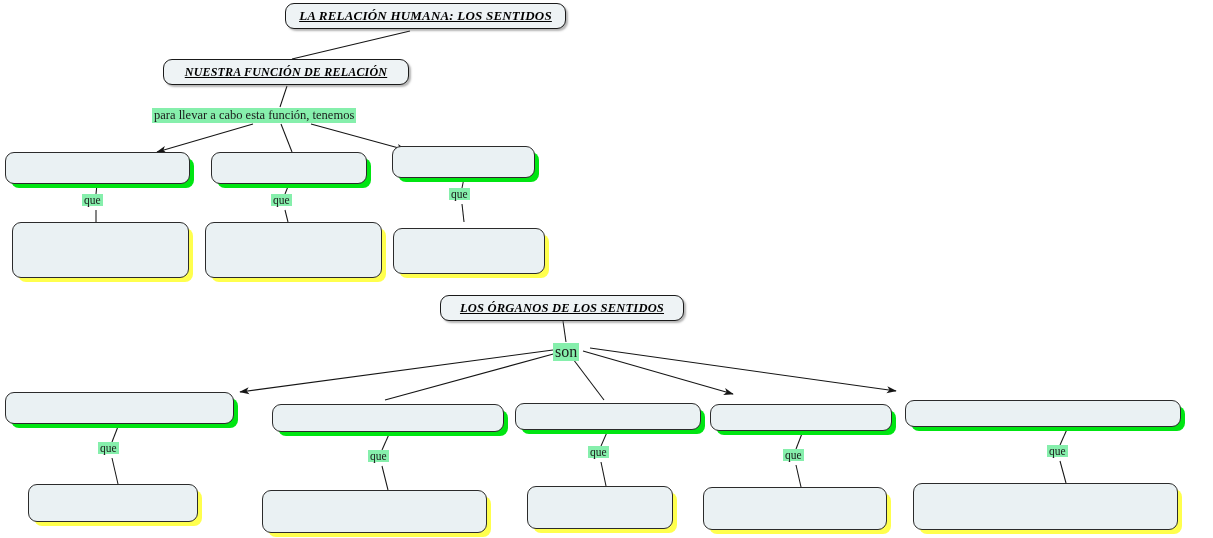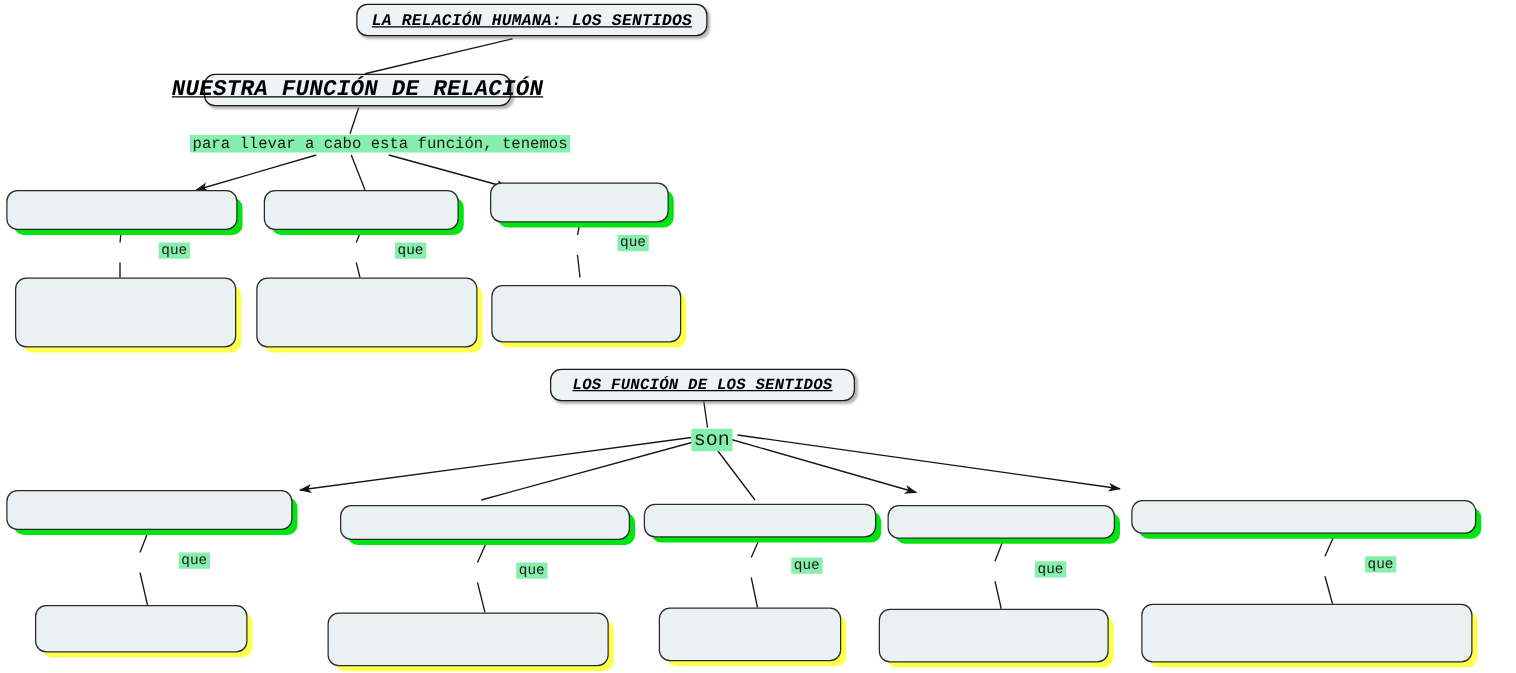--- a/index.html
+++ b/index.html
@@ -5,21 +5,21 @@
   html, body {
     margin: 0;
     padding: 0;
     background: #ffffff;
   }
   #canvas {
     position: relative;
     width: 1213px;
     height: 538px;
     background: #ffffff;
-    font-family: Liberation Mono, monospace;
+    font-family: Liberation Serif, serif;
     overflow: hidden;
   }
   
   #wires {
     position: absolute;
     left: 0; top: 0;
     width: 1213px; height: 538px;
     pointer-events: none;
   }
   
@@ -62,21 +62,21 @@
     box-sizing: border-box;
   }
   
   .edge-label {
     position: absolute;
     color: #1a1a1a;
     white-space: nowrap;
     background: #86efac;
     padding: 0 2px;
   }
-  .lbl-que { font-size: 11.5px; margin-left: 45px; }
+  .lbl-que { font-size: 11.5px; }
   .lbl-son { font-size: 16px; }
   .lbl-phrase { font-size: 12.5px; }
 </style>
 </head>
 <body>
 
 <div id="canvas">
 
   <svg id="wires" viewBox="0 0 1213 538" width="1213" height="538">
     <defs>
@@ -120,25 +120,25 @@
       <line x1="1068" y1="427" x2="1060" y2="445"></line>
       <line x1="1060" y1="461" x2="1066" y2="483"></line>
     </g>
   </svg>
 
   <div class="pill" style="left:285px; top:3px; width:281px; height:26px;">
     <span style="font-size:13px;">LA RELACIÓN HUMANA: LOS SENTIDOS</span>
   </div>
 
   <div class="pill" style="left:163px; top:59px; width:246px; height:26px;">
-    <span style="font-size:18px;">NUESTRA FUNCIÓN DE RELACIÓN</span>
+    <span style="font-size:12px;">NUESTRA FUNCIÓN DE RELACIÓN</span>
   </div>
 
   <div class="pill" style="left:440px; top:295px; width:244px; height:26px;">
-    <span style="font-size:12.5px;">LOS FUNCIÓN DE LOS SENTIDOS</span>
+    <span style="font-size:12.5px;">LOS ÓRGANOS DE LOS SENTIDOS</span>
   </div>
 
   <div class="edge-label lbl-phrase" style="left:152px; top:108px;">para llevar a cabo esta función, tenemos</div>
 
   <div class="edge-label lbl-son" style="left:553px; top:343px;">son</div>
 
   <div class="edge-label lbl-que" style="left:82px; top:194px;">que</div>
   <div class="edge-label lbl-que" style="left:271px; top:194px;">que</div>
   <div class="edge-label lbl-que" style="left:449px; top:188px;">que</div>
 

